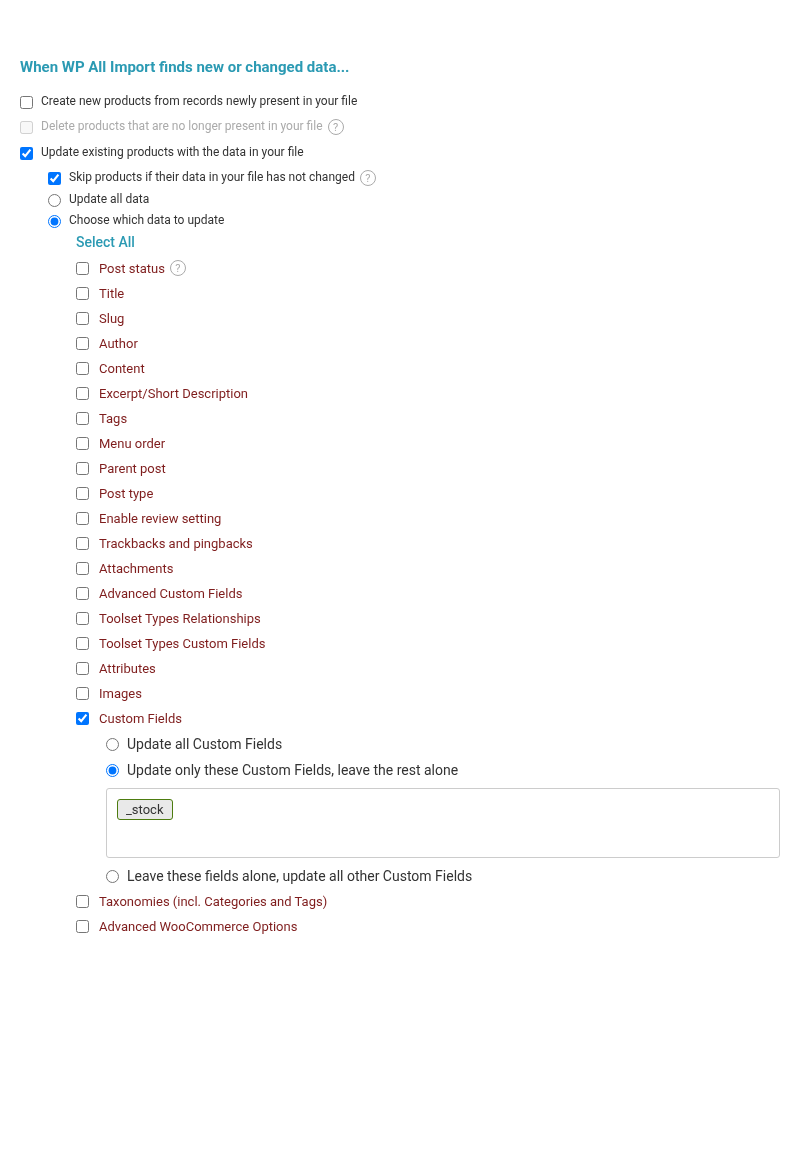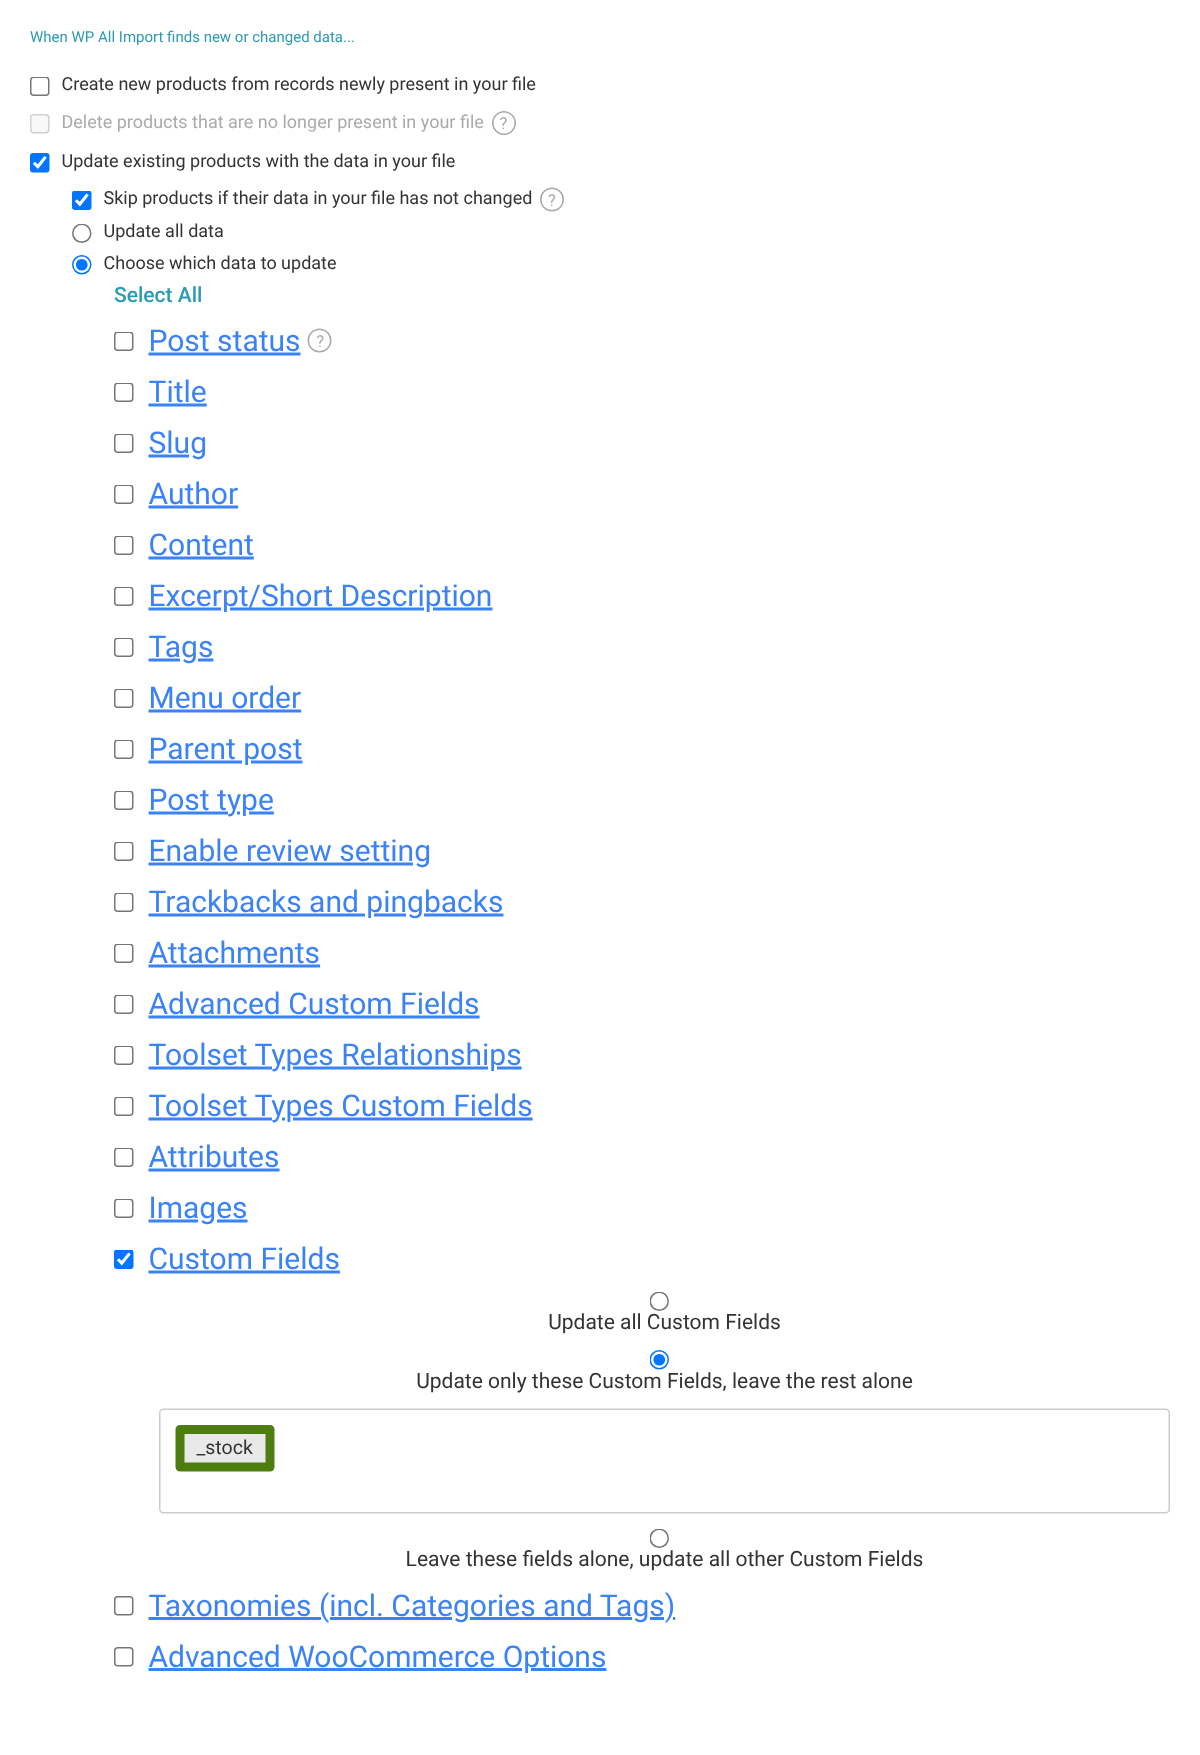--- a/index.html
+++ b/index.html
@@ -7,23 +7,24 @@
       font-family: -apple-system, BlinkMacSystemFont, "Segoe UI", Roboto, sans-serif;
       font-size: 14px;
       color: #333;
       background: #fff;
       padding: 20px 20px;
       width: 800px;
     }
 
     .page-header {
       color: #2b9ab3;
-      font-size: 10px;
-      font-weight: 400;
+      font-size: 15px;
+      font-weight: 700;
       margin-bottom: 18px;
+      margin-top: 38px;
     }
 
     .option-row {
       display: flex;
       align-items: flex-start;
       margin-bottom: 10px;
     }
 
     .option-row input[type="checkbox"],
     .option-row input[type="radio"] {
@@ -79,35 +80,33 @@
       align-items: center;
       margin-bottom: 10px;
     }
 
     .checkbox-item input[type="checkbox"] {
       margin-right: 10px;
       flex-shrink: 0;
     }
 
     .checkbox-item label {
-      font-size: 20px;
-      color: #3b82f6;
-      text-decoration: underline;
+      font-size: 13px;
+      color: #7f1d1d;
     }
 
     .custom-fields-sub {
       padding-left: 86px;
       margin-top: 4px;
     }
 
     .custom-fields-sub .radio-item {
       display: flex;
       align-items: center;
       margin-bottom: 10px;
-      flex-direction: column;
     }
 
     .custom-fields-sub .radio-item input[type="radio"] {
       margin-right: 8px;
       flex-shrink: 0;
     }
 
     .custom-fields-sub .radio-item label {
       font-size: 14px;
       color: #333;
@@ -119,21 +118,21 @@
       min-height: 70px;
       padding: 10px;
       margin-bottom: 10px;
       background: #fff;
     }
 
     .tag {
       display: inline-flex;
       align-items: center;
       background: #e9e9e9;
-      border: 6px solid #4d7c0f;
+      border: 1px solid #4d7c0f;
       border-radius: 3px;
       padding: 2px 8px;
       font-size: 13px;
       color: #333;
     }
 
     .section-spacer {
       margin-bottom: 6px;
     }
   </style>

